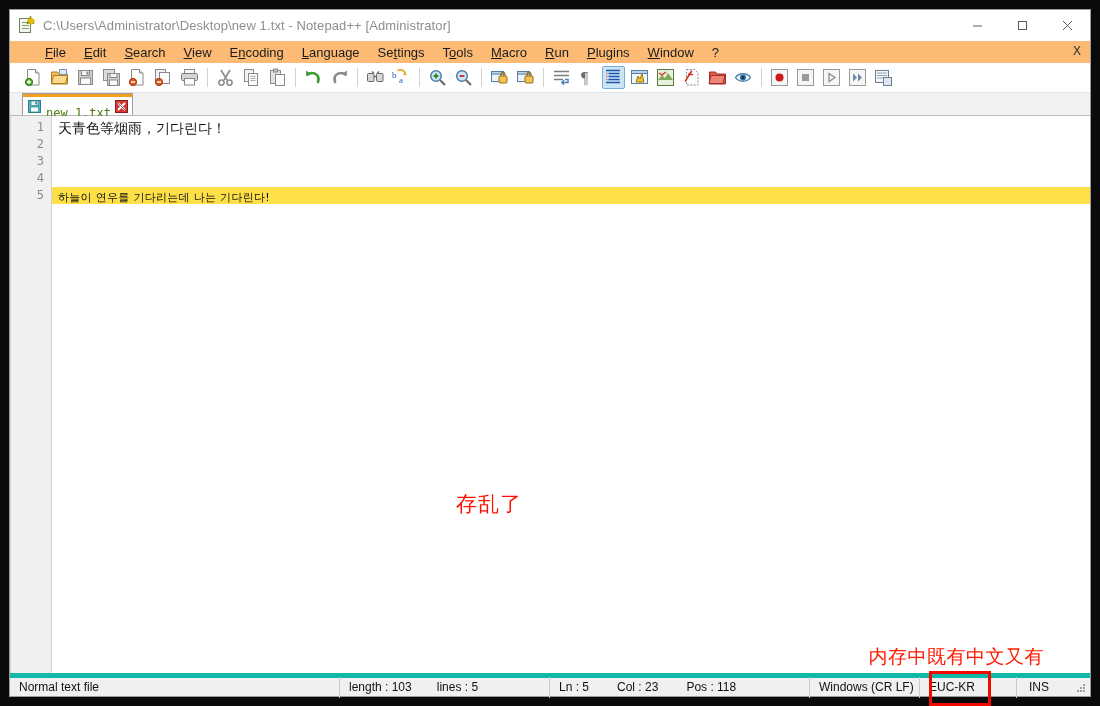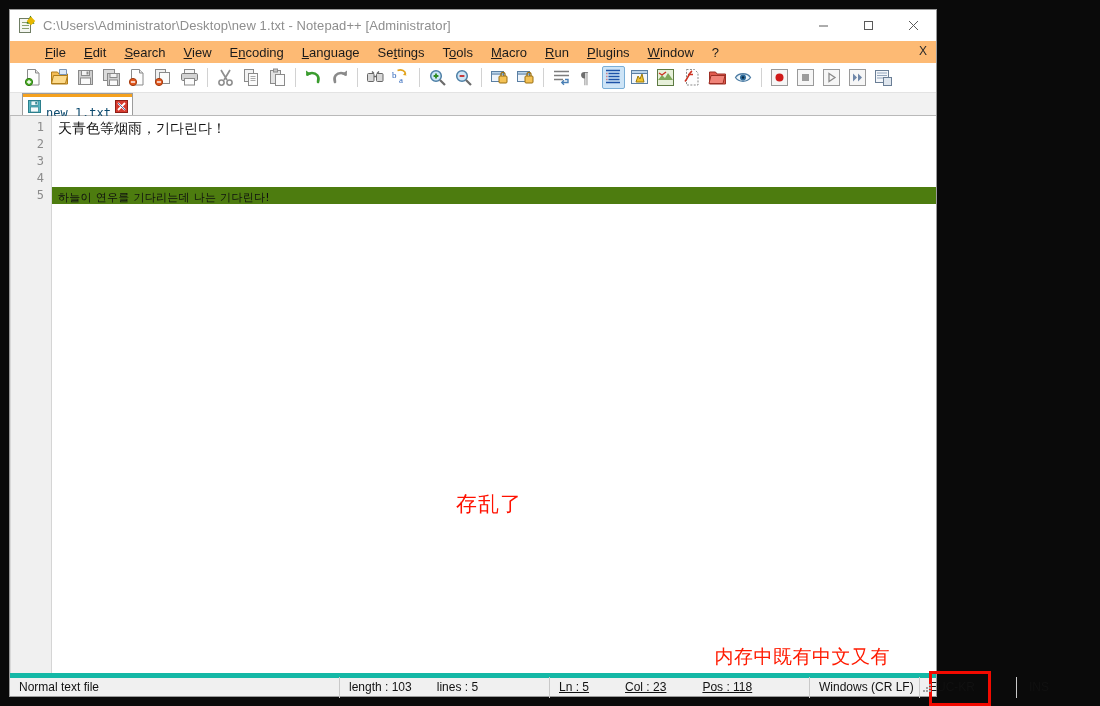--- a/index.html
+++ b/index.html
@@ -3,21 +3,21 @@
 <meta charset="utf-8">
 <style>
   html,body{margin:0;padding:0;}
   body{
     width:1100px;height:706px;overflow:hidden;
     background:#0a0a0a;
     font-family:"Liberation Sans","DejaVu Sans",sans-serif;
     -webkit-font-smoothing:antialiased;
   }
   .window{
-    position:absolute;left:9px;top:9px;width:928px;height:688px;
+    position:absolute;left:9px;top:9px;width:1082px;height:688px;
     background:#ffffff;border:1px solid #9a9a9a;box-sizing:border-box;
     display:flex;flex-direction:column;
   }
   
   .titlebar{
     height:31px;flex:0 0 31px;background:#ffffff;display:flex;align-items:center;
     position:relative;
   }
   .app-icon{
     width:17px;height:17px;margin-left:8px;margin-right:8px;position:relative;flex:0 0 17px;
@@ -80,42 +80,42 @@
   .tab{
     height:22px;display:flex;align-items:center;background:#ffffff;
     border:1px solid #9c9c9c;border-bottom:none;box-sizing:border-box;
     padding:0 4px 0 5px;position:relative;
   }
   .tab .accent{position:absolute;left:0;right:0;top:0;height:3px;background:#f5a11e;}
   .tab .save-ico{
     width:13px;height:13px;margin-right:5px;margin-top:2px;position:relative;flex:0 0 13px;
   }
   .tab .tab-label{
-    font-size:12px;color:#0c4a6e;font-family:"DejaVu Sans Mono","Liberation Mono",monospace;
+    font-size:12px;color:#4d7c0f;font-family:"DejaVu Sans Mono","Liberation Mono",monospace;
     letter-spacing:0px;margin-top:16px;white-space:nowrap;
   }
   .tab .tab-close{
     width:13px;height:13px;margin-left:4px;margin-top:2px;position:relative;flex:0 0 13px;
   }
   
   .editor-wrap{flex:1 1 auto;display:flex;position:relative;background:#ffffff;overflow:hidden;
     border-left:1px solid #d8d8d8;}
   .gutter{
     width:41px;flex:0 0 41px;background:#f0f0f0;border-right:1px solid #d5d5d5;
     box-sizing:border-box;padding-top:3px;
   }
   .gutter .ln{
     height:17px;line-height:17px;text-align:right;padding-right:7px;
     font-size:12px;color:#8c8c8c;font-family:"DejaVu Sans Mono","Liberation Mono",monospace;
   }
   .code{
     flex:1 1 auto;position:relative;padding-top:3px;background:#ffffff;
   }
   .code .row{height:17px;line-height:17px;position:relative;}
-  .code .row.current{background:#4d7c0f;}
+  .code .row.current{background:#fde047;}
   .code .txt{
     padding-left:6px;font-size:14px;color:#0f0f0f;white-space:pre;
     font-family:"DejaVu Sans","Liberation Sans",sans-serif;
   }
   .code .txt.small{font-size:11px;line-height:17px;letter-spacing:0.3px;}
   
   .annot-center{
     position:absolute;left:445px;top:327px;color:#ff1100;font-size:21px;
     font-family:"DejaVu Sans","Liberation Sans",sans-serif;letter-spacing:1px;
     white-space:nowrap;
@@ -132,21 +132,21 @@
     display:flex;align-items:center;font-size:12px;color:#111;position:relative;
     box-sizing:border-box;
   }
   .sb-cell{
     height:21px;display:flex;align-items:center;border-right:1px solid #c9c9c9;
     padding-left:9px;box-sizing:border-box;white-space:nowrap;
   }
   .sb-cell.nb{border-right:none;}
   .sb-docstate{width:330px;flex:0 0 330px;}
   .sb-len{width:210px;flex:0 0 210px;display:flex;gap:25px;}
-  .sb-pos{width:260px;flex:0 0 260px;display:flex;gap:36px;text-decoration:underline;}
+  .sb-pos{width:260px;flex:0 0 260px;display:flex;gap:28px;}
   .sb-eol{width:110px;flex:0 0 110px;}
   .sb-enc{width:97px;flex:0 0 97px;}
   .sb-ins{width:45px;flex:0 0 45px;padding-left:12px;}
   .grip{position:absolute;right:3px;bottom:2px;width:12px;height:12px;}
   .grip i{position:absolute;width:2px;height:2px;background:#a0a0a0;display:block;}
   
   .enc-box{
     position:absolute;left:919px;top:-7px;width:62px;height:35px;
     border:3px solid #f20a00;box-sizing:border-box;pointer-events:none;
   }

